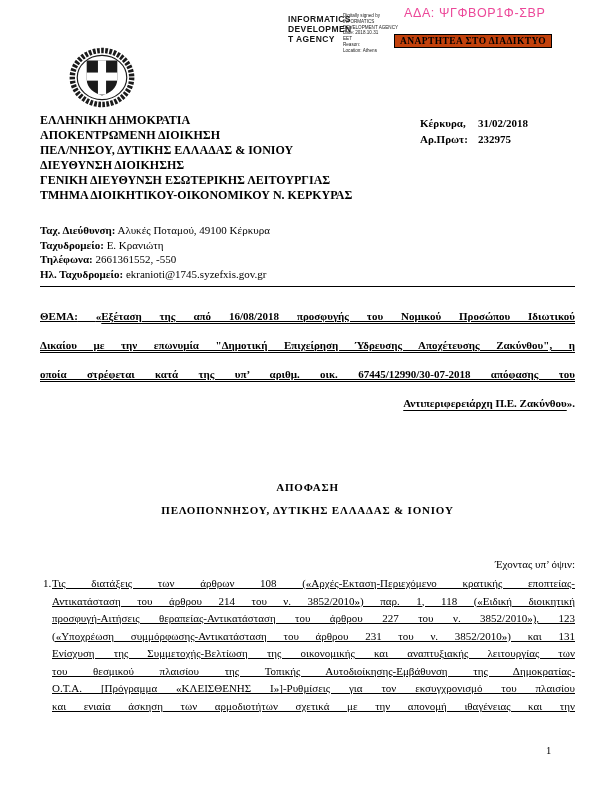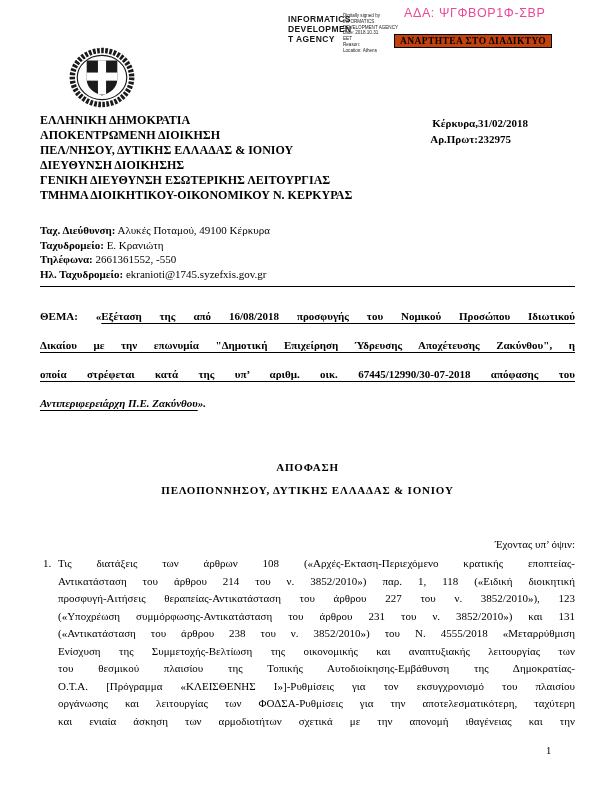--- a/index.html
+++ b/index.html
@@ -39,40 +39,40 @@
   .emblem { position: absolute; top: 46px; left: 57px; width: 90px; height: 63px; }
 
   
   .col { position: absolute; left: 40px; top: 113px; width: 535px; }
 
   .agency-block { font-size: 12px; font-weight: bold; line-height: 15px; }
   .date-block {
     position: absolute; left: 380px; top: 2px; width: 155px;
     font-size: 11px; font-weight: bold; line-height: 16px;
   }
-  .date-row { display: flex; text-align: right; }
+  .date-row { display: flex; }
   .date-row .lab { width: 58px; }
 
   .contact { margin-top: 20px; font-size: 11px; line-height: 14.5px; }
   .contact .lab { font-weight: bold; }
 
   .divider { border: 0; border-top: 1.4px solid #000; margin: 5px 0 0 0; }
 
   .subject { margin-top: 15px; font-size: 11px; font-weight: bold; line-height: 29px; }
-  .jline { text-align: justify; text-align-last: justify; }
-  .lastline { text-align: left; font-style: italic; }
+  .jline { text-align: justify; text-align-last: justify; text-decoration: underline; }
+  .lastline { text-align: right; }
   .u { text-decoration: underline; text-underline-offset: 2.5px; }
 
-  .decision { margin-top: 38px; text-align: center; font-size: 11px; font-weight: bold; line-height: 23px; letter-spacing: 0.8px; }
+  .decision { margin-top: 58px; text-align: center; font-size: 11px; font-weight: bold; line-height: 23px; letter-spacing: 0.8px; }
 
   .having { margin-top: 34px; font-size: 11px; }
   .intro { margin-left: 12px; line-height: 16px; text-align: right; }
   .list-item { position: relative; margin-top: 3px; }
   .item-num { position: absolute; left: 3px; top: 0; line-height: 17.5px; }
-  .item-text { margin-left: 18px; line-height: 17.5px; }
+  .item-text { margin-left: 12px; line-height: 17.5px; }
 
   .page-num { position: absolute; top: 745px; left: 546px; font-size: 10.5px; }
 </style>
 </head>
 <body>
 
 <div class="page">
 
   <div class="ada">ΑΔΑ: ΨΓΦΒΟΡ1Φ-ΣΒΡ</div>
 
@@ -148,25 +148,23 @@
 
     <div class="having">
       <div class="intro">Έχοντας υπ’ όψιν:</div>
       <div class="list-item">
         <span class="item-num">1.</span>
         <div class="item-text">
           <div class="jline">Τις διατάξεις των άρθρων 108 («Αρχές-Εκταση-Περιεχόμενο κρατικής εποπτείας-</div>
           <div class="jline">Αντικατάσταση του άρθρου 214 του ν. 3852/2010») παρ. 1, 118 («Ειδική διοικητική</div>
           <div class="jline">προσφυγή-Αιτήσεις θεραπείας-Αντικατάσταση του άρθρου 227 του ν. 3852/2010»), 123</div>
           <div class="jline">(«Υποχρέωση συμμόρφωσης-Αντικατάσταση του άρθρου 231 του ν. 3852/2010») και 131</div>
-          <div class="jline">(«Αντικατάσταση του άρθρου 238 του ν. 3852/2010») του Ν. 4555/2018 «Μεταρρύθμιση</div>
           <div class="jline">Ενίσχυση της Συμμετοχής-Βελτίωση της οικονομικής και αναπτυξιακής λειτουργίας των</div>
           <div class="jline">του θεσμικού πλαισίου της Τοπικής Αυτοδιοίκησης-Εμβάθυνση της Δημοκρατίας-</div>
           <div class="jline">Ο.Τ.Α. [Πρόγραμμα «ΚΛΕΙΣΘΕΝΗΣ Ι»]-Ρυθμίσεις για τον εκσυγχρονισμό του πλαισίου</div>
-          <div class="jline">οργάνωσης και λειτουργίας των ΦΟΔΣΑ-Ρυθμίσεις για την αποτελεσματικότερη, ταχύτερη</div>
           <div class="jline">και ενιαία άσκηση των αρμοδιοτήτων σχετικά με την απονομή ιθαγένειας και την</div>
         </div>
       </div>
     </div>
   </div>
 
   <div class="page-num">1</div>
 </div>
 
 </body></html>

